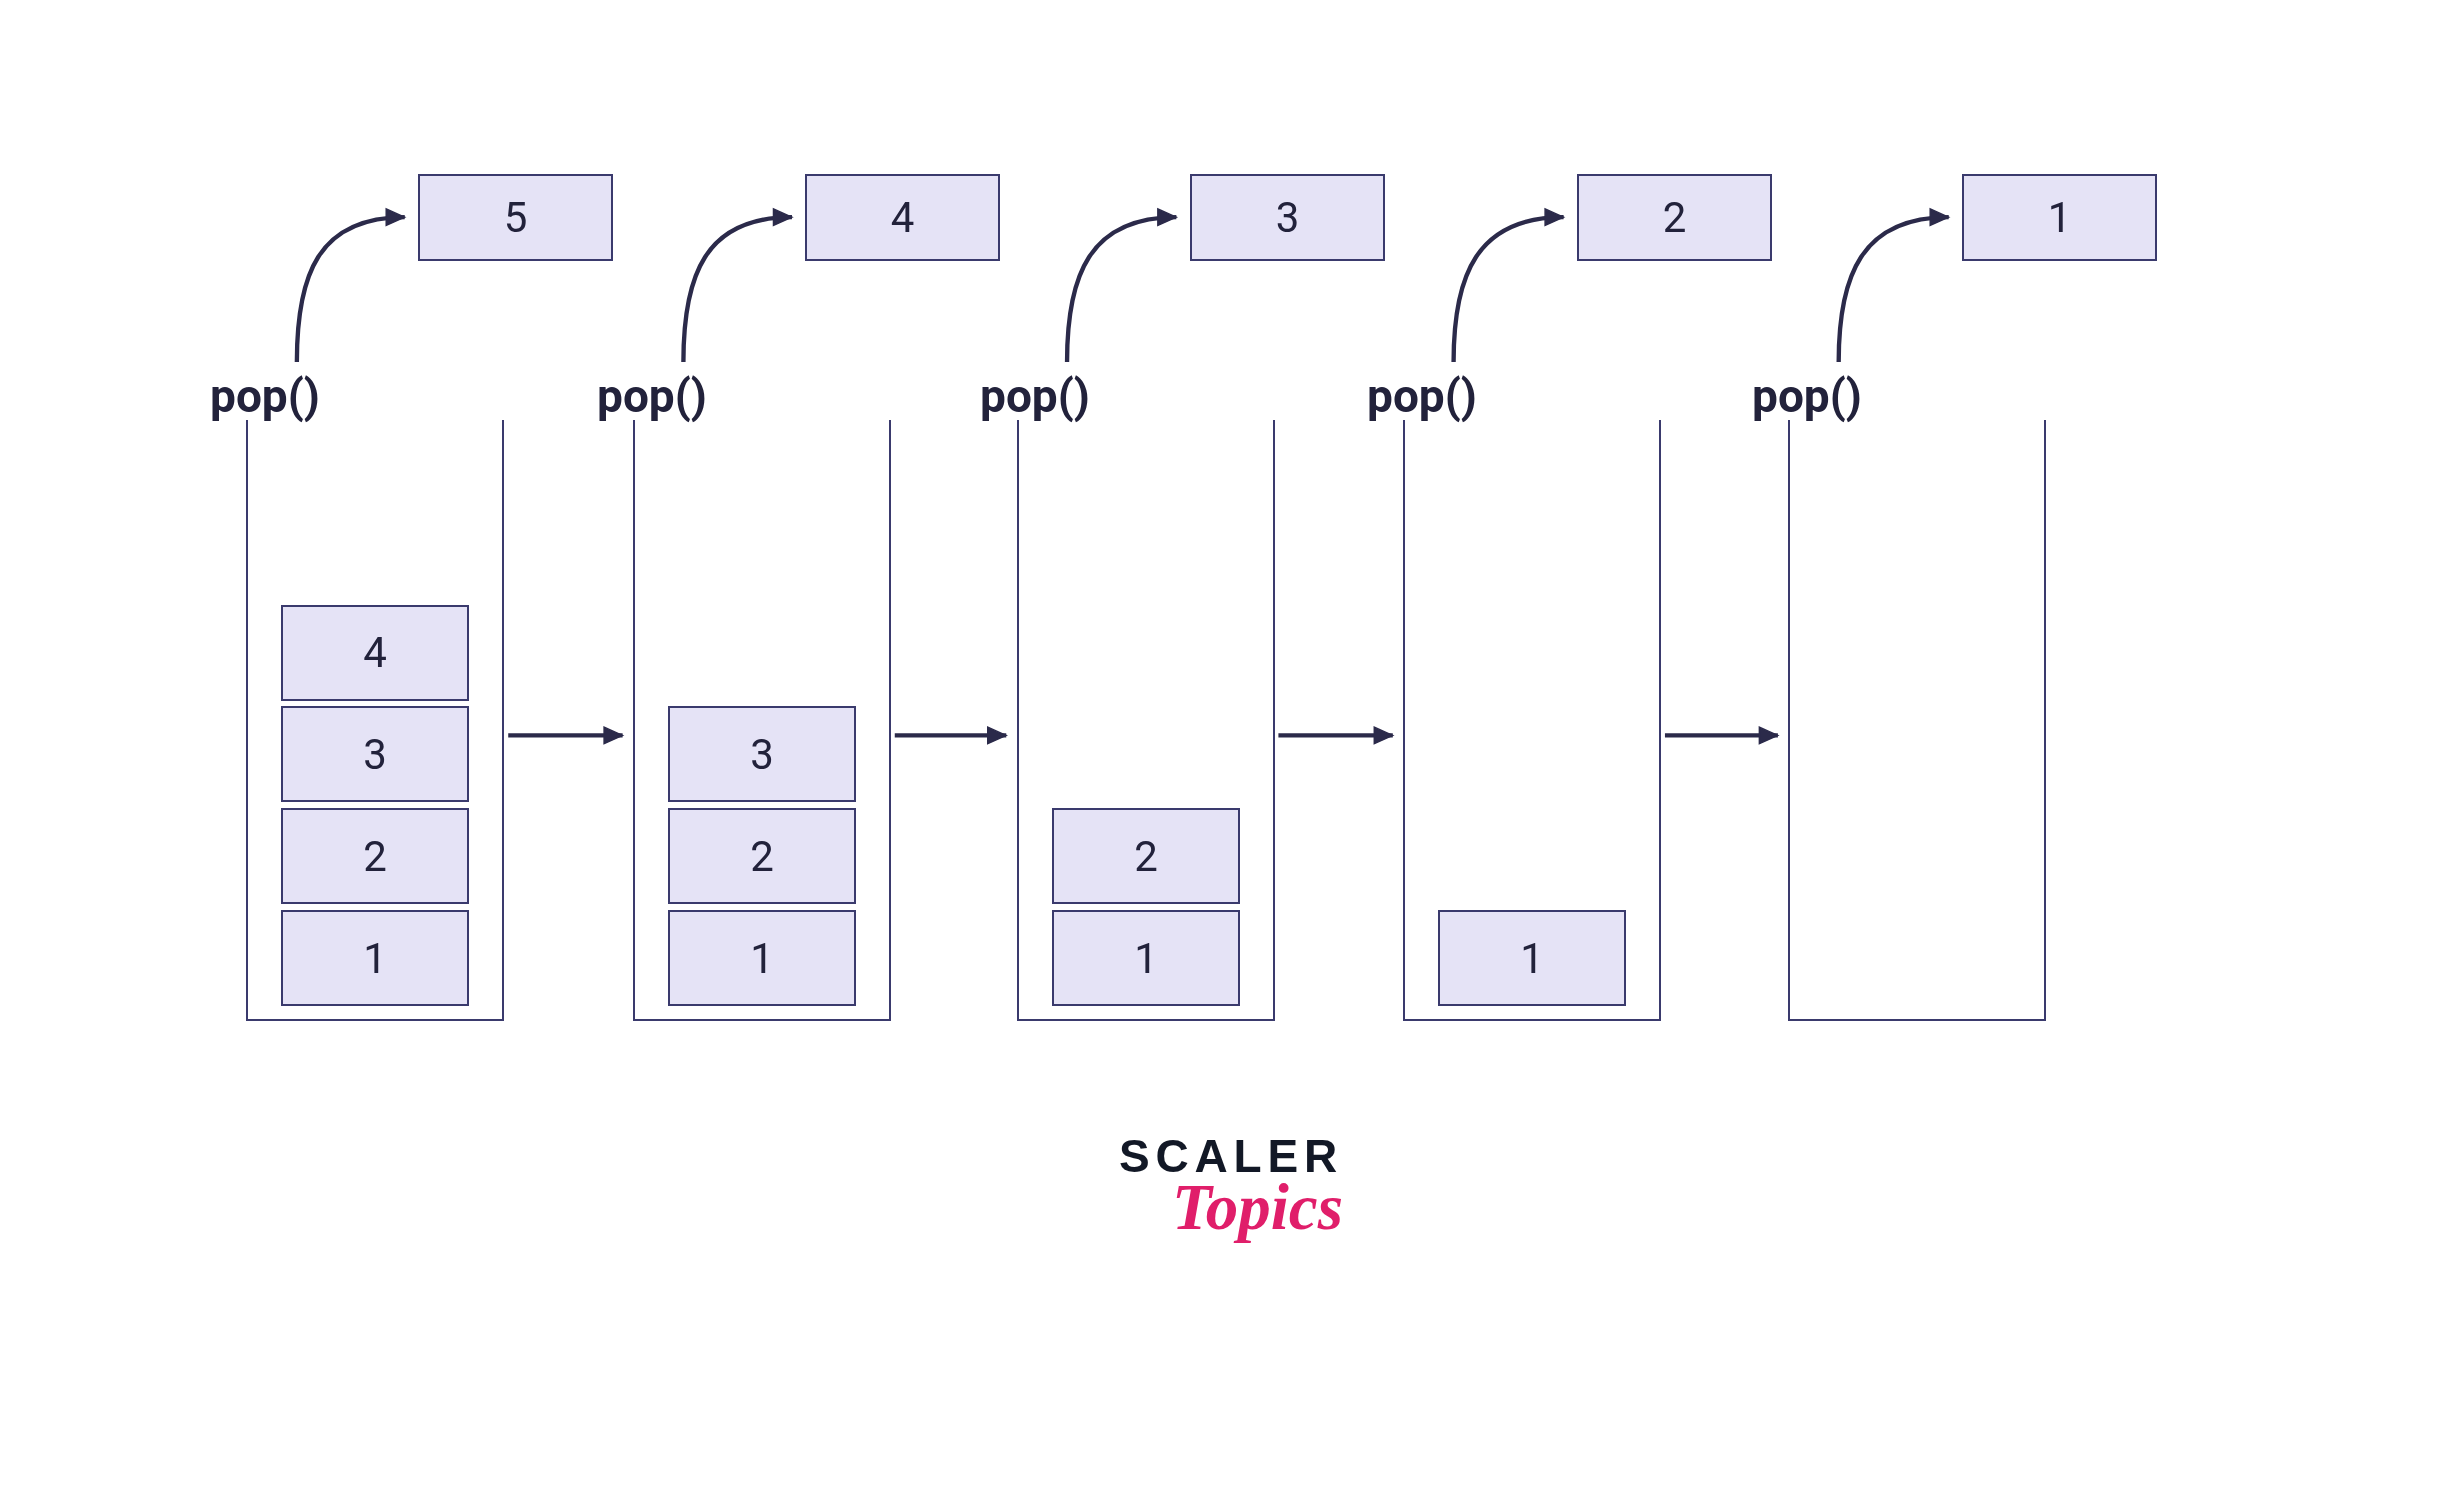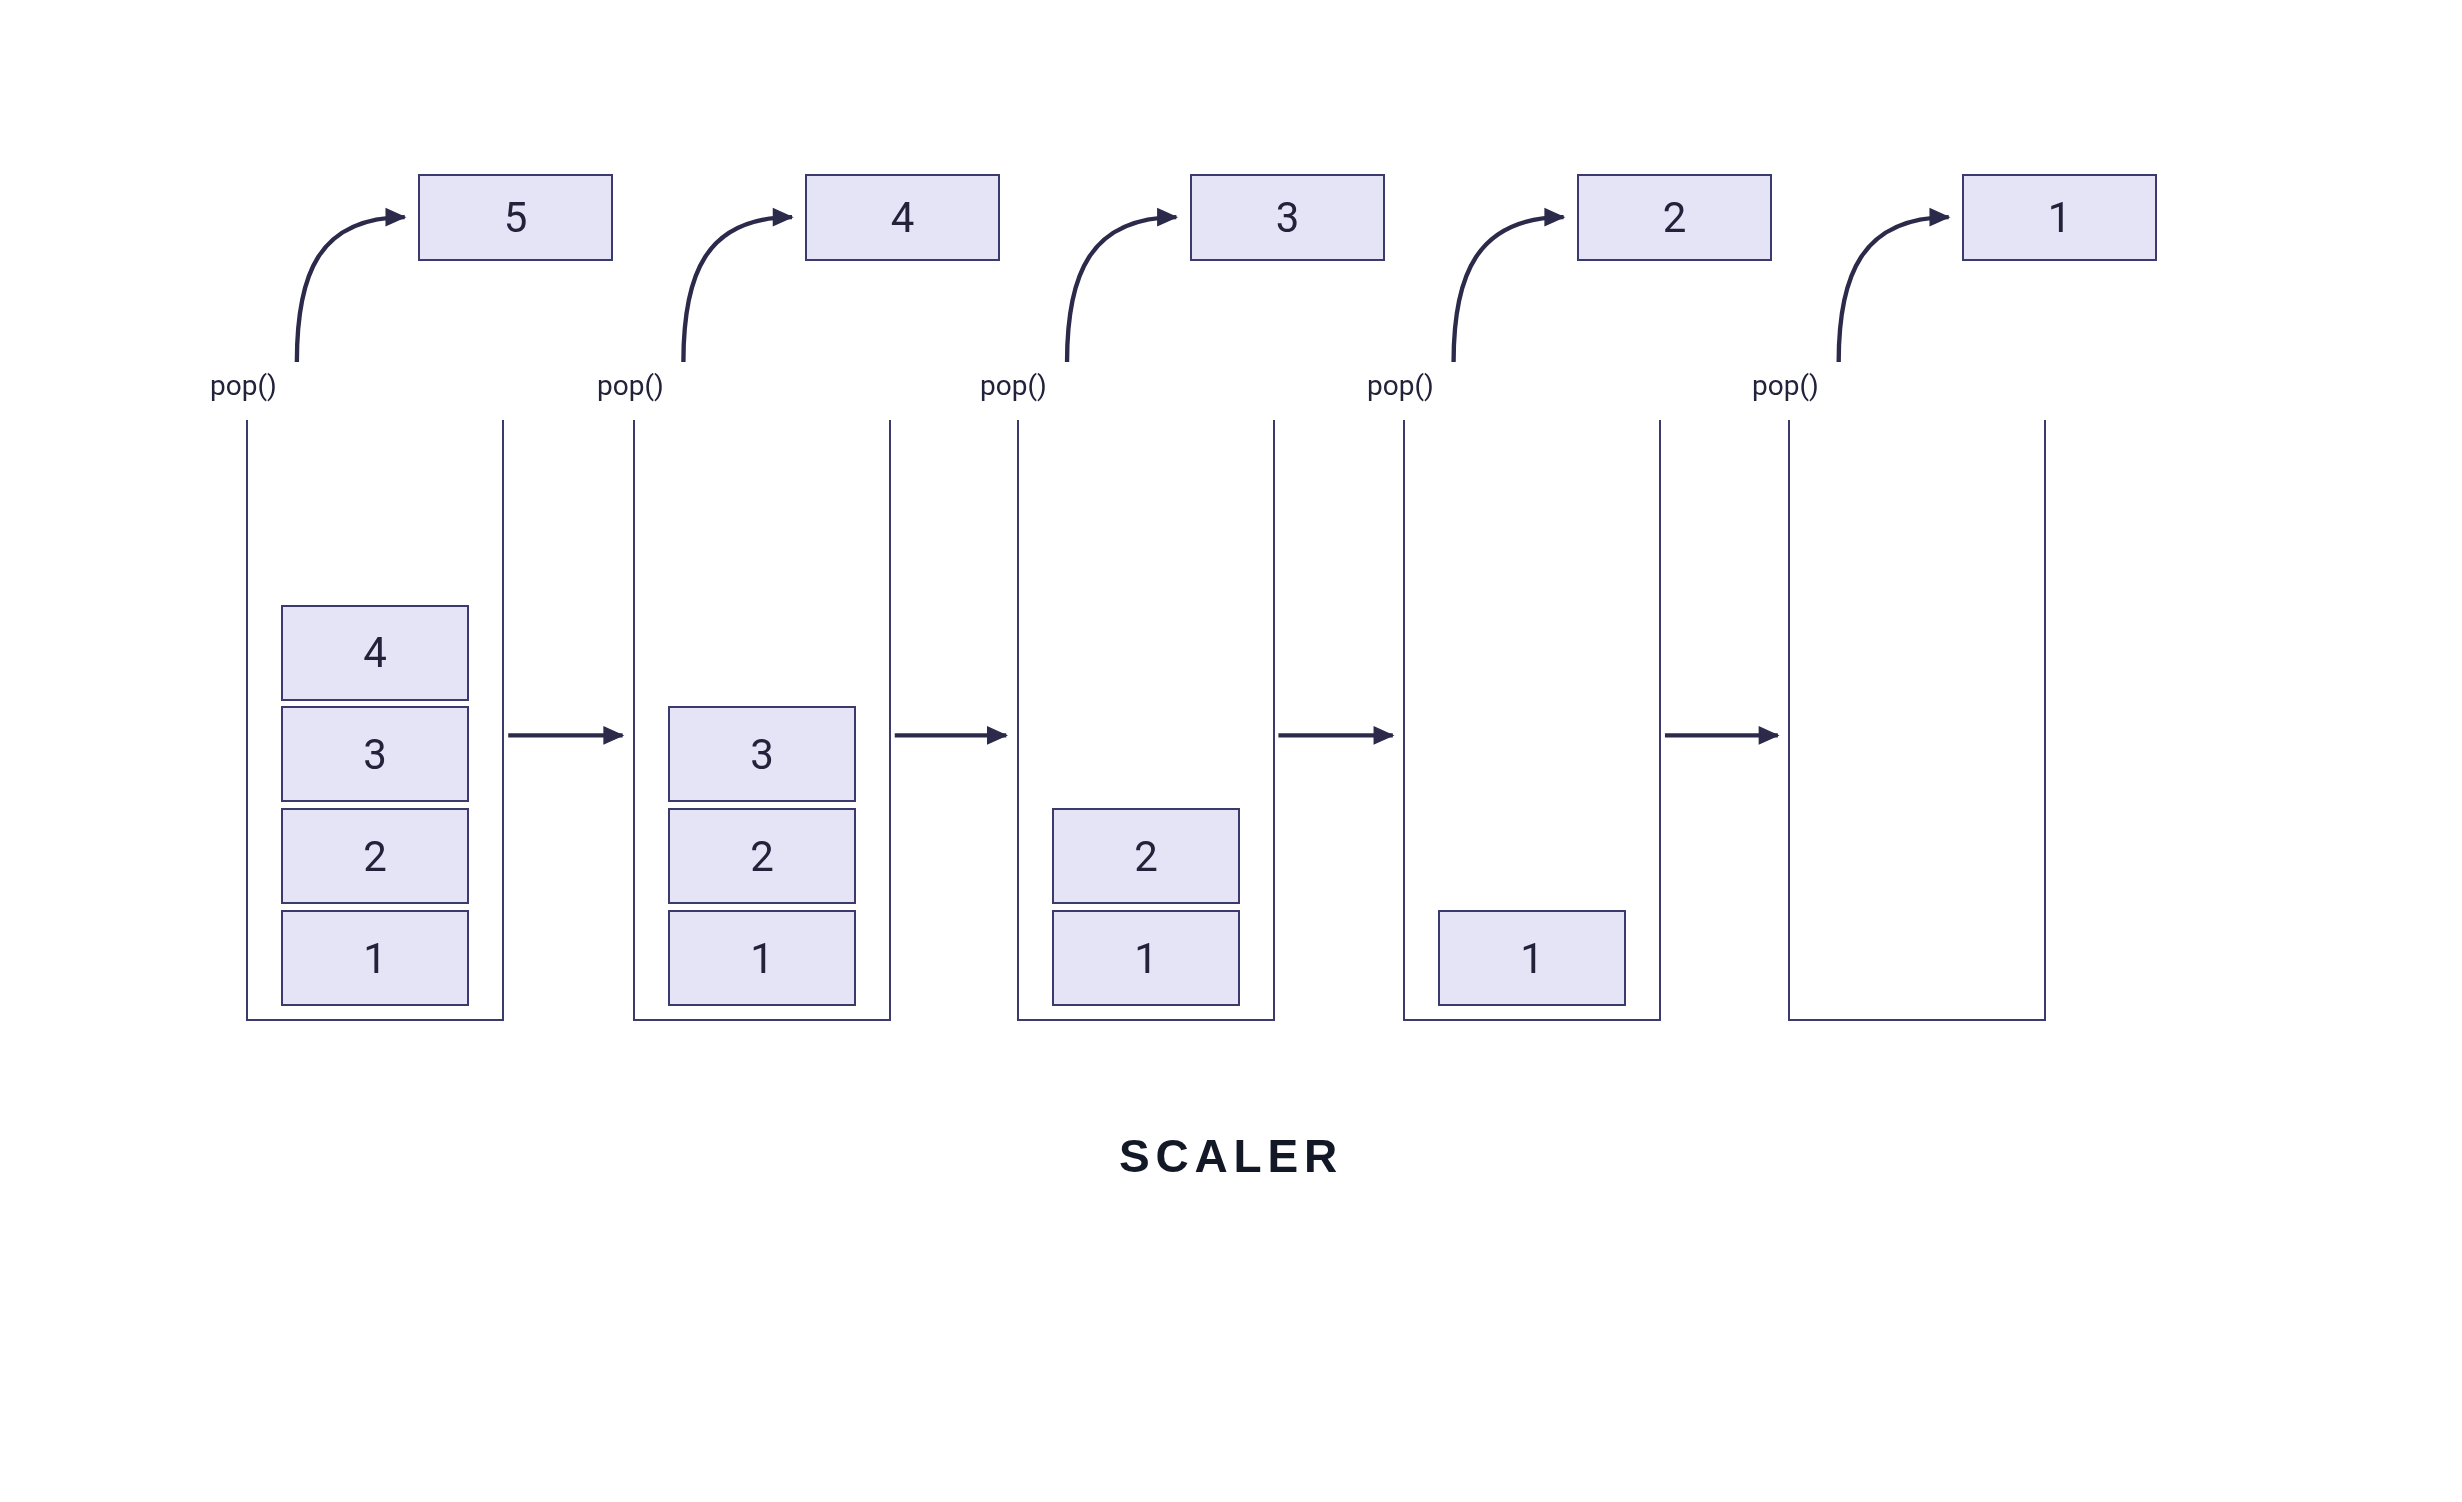--- a/index.html
+++ b/index.html
@@ -28,22 +28,22 @@
     box-sizing:border-box;
     display:flex;
     align-items:center;
     justify-content:center;
     font-size:42px;
     font-weight:400;
     color:var(--txt);
   }
   .pop-label{
     position:absolute;
-    font-size:28px;
-    font-weight:400;
+    font-size:46px;
+    font-weight:700;
     color:var(--txt);
   }
   .stack-glass{
     position:absolute;
     width:258px;
     height:601px;
     border-left:2.9px solid var(--cell-stroke);
     border-right:2.9px solid var(--cell-stroke);
     border-bottom:2.9px solid var(--cell-stroke);
     box-sizing:border-box;
@@ -169,15 +169,16 @@
     <div class="pop-label" style="left: 1752px; top: 369px;">pop()</div>
     <svg class="arrow" width="2462" height="1502" style="left: 0px; top: 0px;" viewBox="0 0 3401 2075">
       <path d="M 2540 500 C 2540 380, 2572 300, 2692 300"></path>
       <polygon points="2692,300 2666.4207271860073,311.3886260061224 2666.4207271860073,288.6113739938776"></polygon>
     </svg>
     <div class="stack-glass" style="left: 1788px; top: 420px;">
       <div class="stack-items"></div>
     </div>
     <div class="logo" style="top: 1129px;">
       <div class="logo-top">SCALER</div>
+      <div class="logo-bot">Topics</div>
     </div>
   </div>
 
 
 </body></html>

